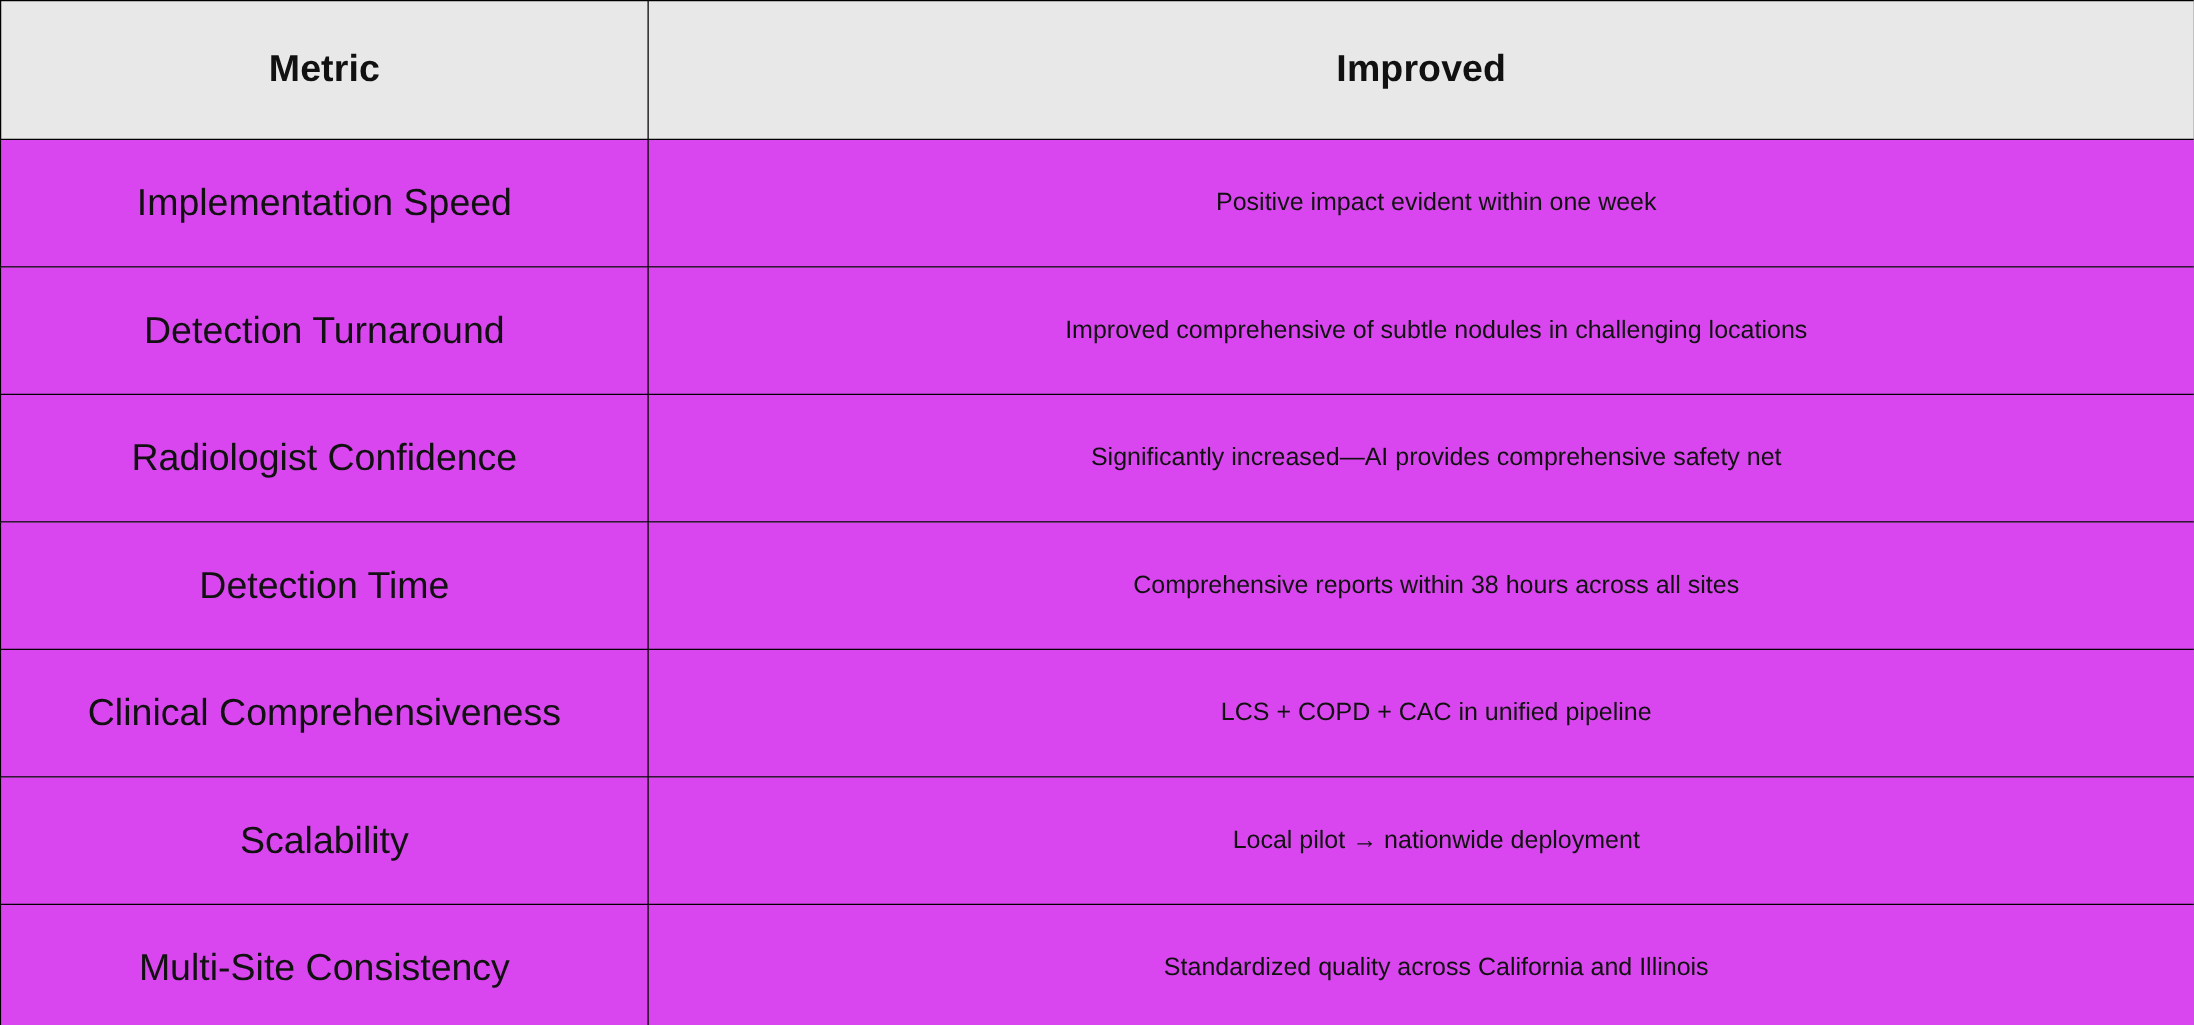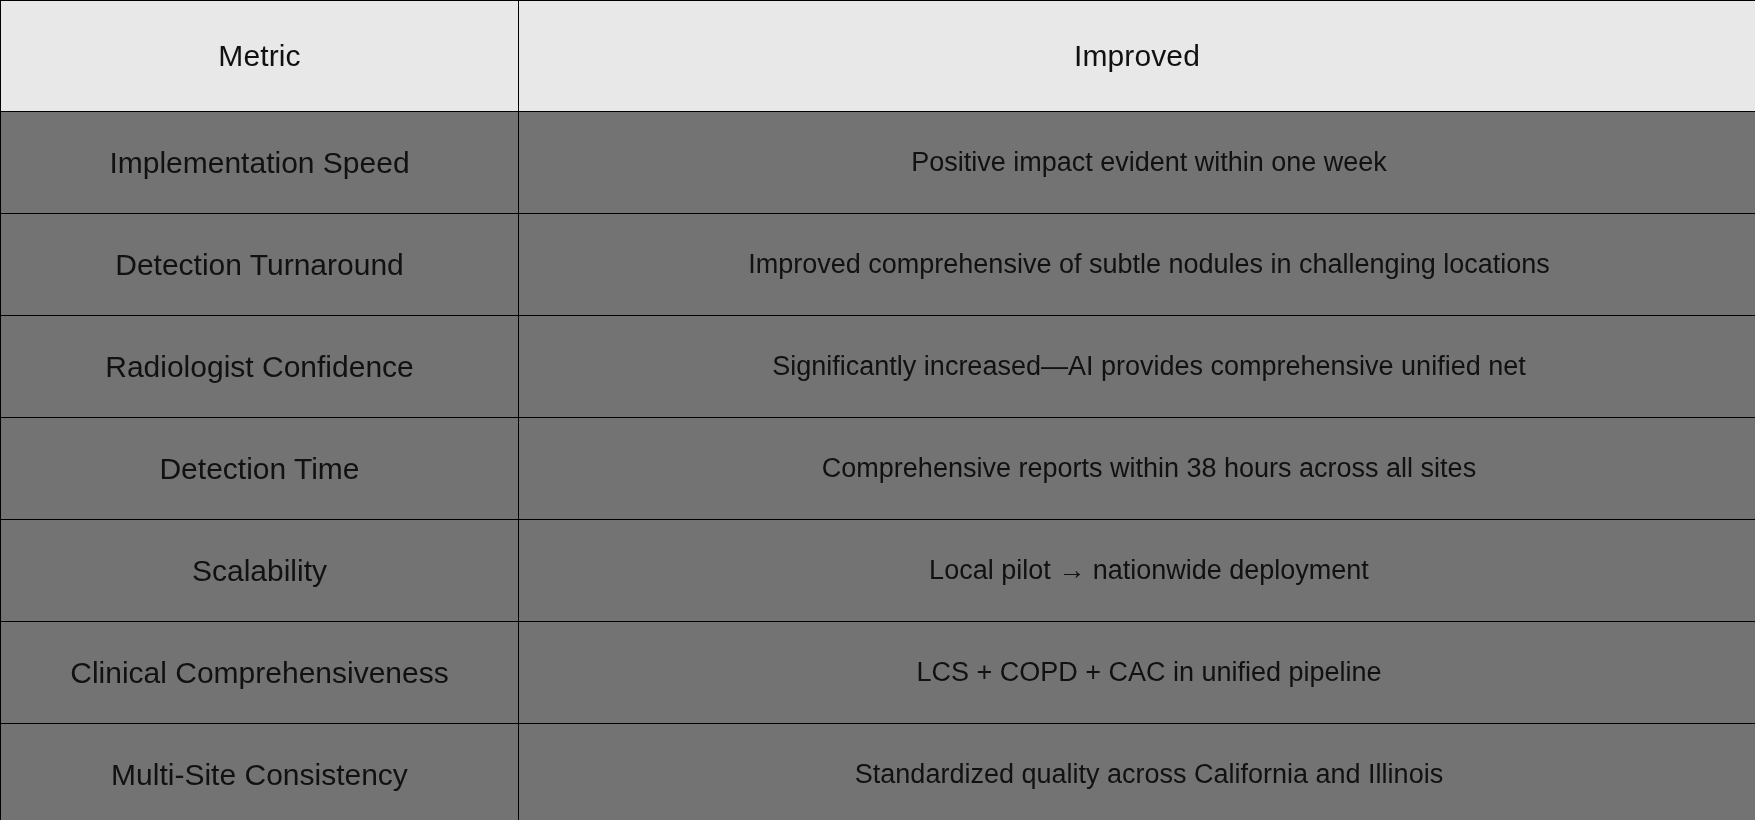--- a/index.html
+++ b/index.html
@@ -34,32 +34,33 @@
     vertical-align: middle;
     padding: 0 12px;
     font-weight: 400;
   }
   table.metrics-table thead th {
     background: #e8e8e8;
     height: 110px;
     font-size: 30px;
     line-height: 1.2;
     letter-spacing: 0.1px;
+    font-weight: bold;
   }
   table.metrics-table tbody td {
-    background: #737373;
+    background: #d946ef;
     height: 101px;
     font-size: 30px;
     line-height: 1.25;
   }
   table.metrics-table tbody td.metric-cell {
     font-size: 30px;
   }
   table.metrics-table tbody td.outcome-cell {
-    font-size: 27px;
+    font-size: 20px;
     padding-left: 36px;
   }
   
   table.metrics-table thead tr th { border-top: 1px solid #000000; }
 </style>
 </head>
 <body>
 
 <div class="table-wrap">
   <table class="metrics-table">
@@ -77,33 +78,33 @@
       <tr>
         <td class="metric-cell">Implementation Speed</td>
         <td class="outcome-cell">Positive impact evident within one week</td>
       </tr>
       <tr>
         <td class="metric-cell">Detection Turnaround</td>
         <td class="outcome-cell">Improved comprehensive of subtle nodules in challenging locations</td>
       </tr>
       <tr>
         <td class="metric-cell">Radiologist Confidence</td>
-        <td class="outcome-cell">Significantly increased—AI provides comprehensive unified net</td>
+        <td class="outcome-cell">Significantly increased—AI provides comprehensive safety net</td>
       </tr>
       <tr>
         <td class="metric-cell">Detection Time</td>
         <td class="outcome-cell">Comprehensive reports within 38 hours across all sites</td>
       </tr>
       <tr>
+        <td class="metric-cell">Clinical Comprehensiveness</td>
+        <td class="outcome-cell">LCS + COPD + CAC in unified pipeline</td>
+      </tr>
+      <tr>
         <td class="metric-cell">Scalability</td>
         <td class="outcome-cell">Local pilot → nationwide deployment</td>
-      </tr>
-      <tr>
-        <td class="metric-cell">Clinical Comprehensiveness</td>
-        <td class="outcome-cell">LCS + COPD + CAC in unified pipeline</td>
       </tr>
       <tr>
         <td class="metric-cell">Multi-Site Consistency</td>
         <td class="outcome-cell">Standardized quality across California and Illinois</td>
       </tr>
     </tbody>
   </table>
 </div>
 
 </body></html>

